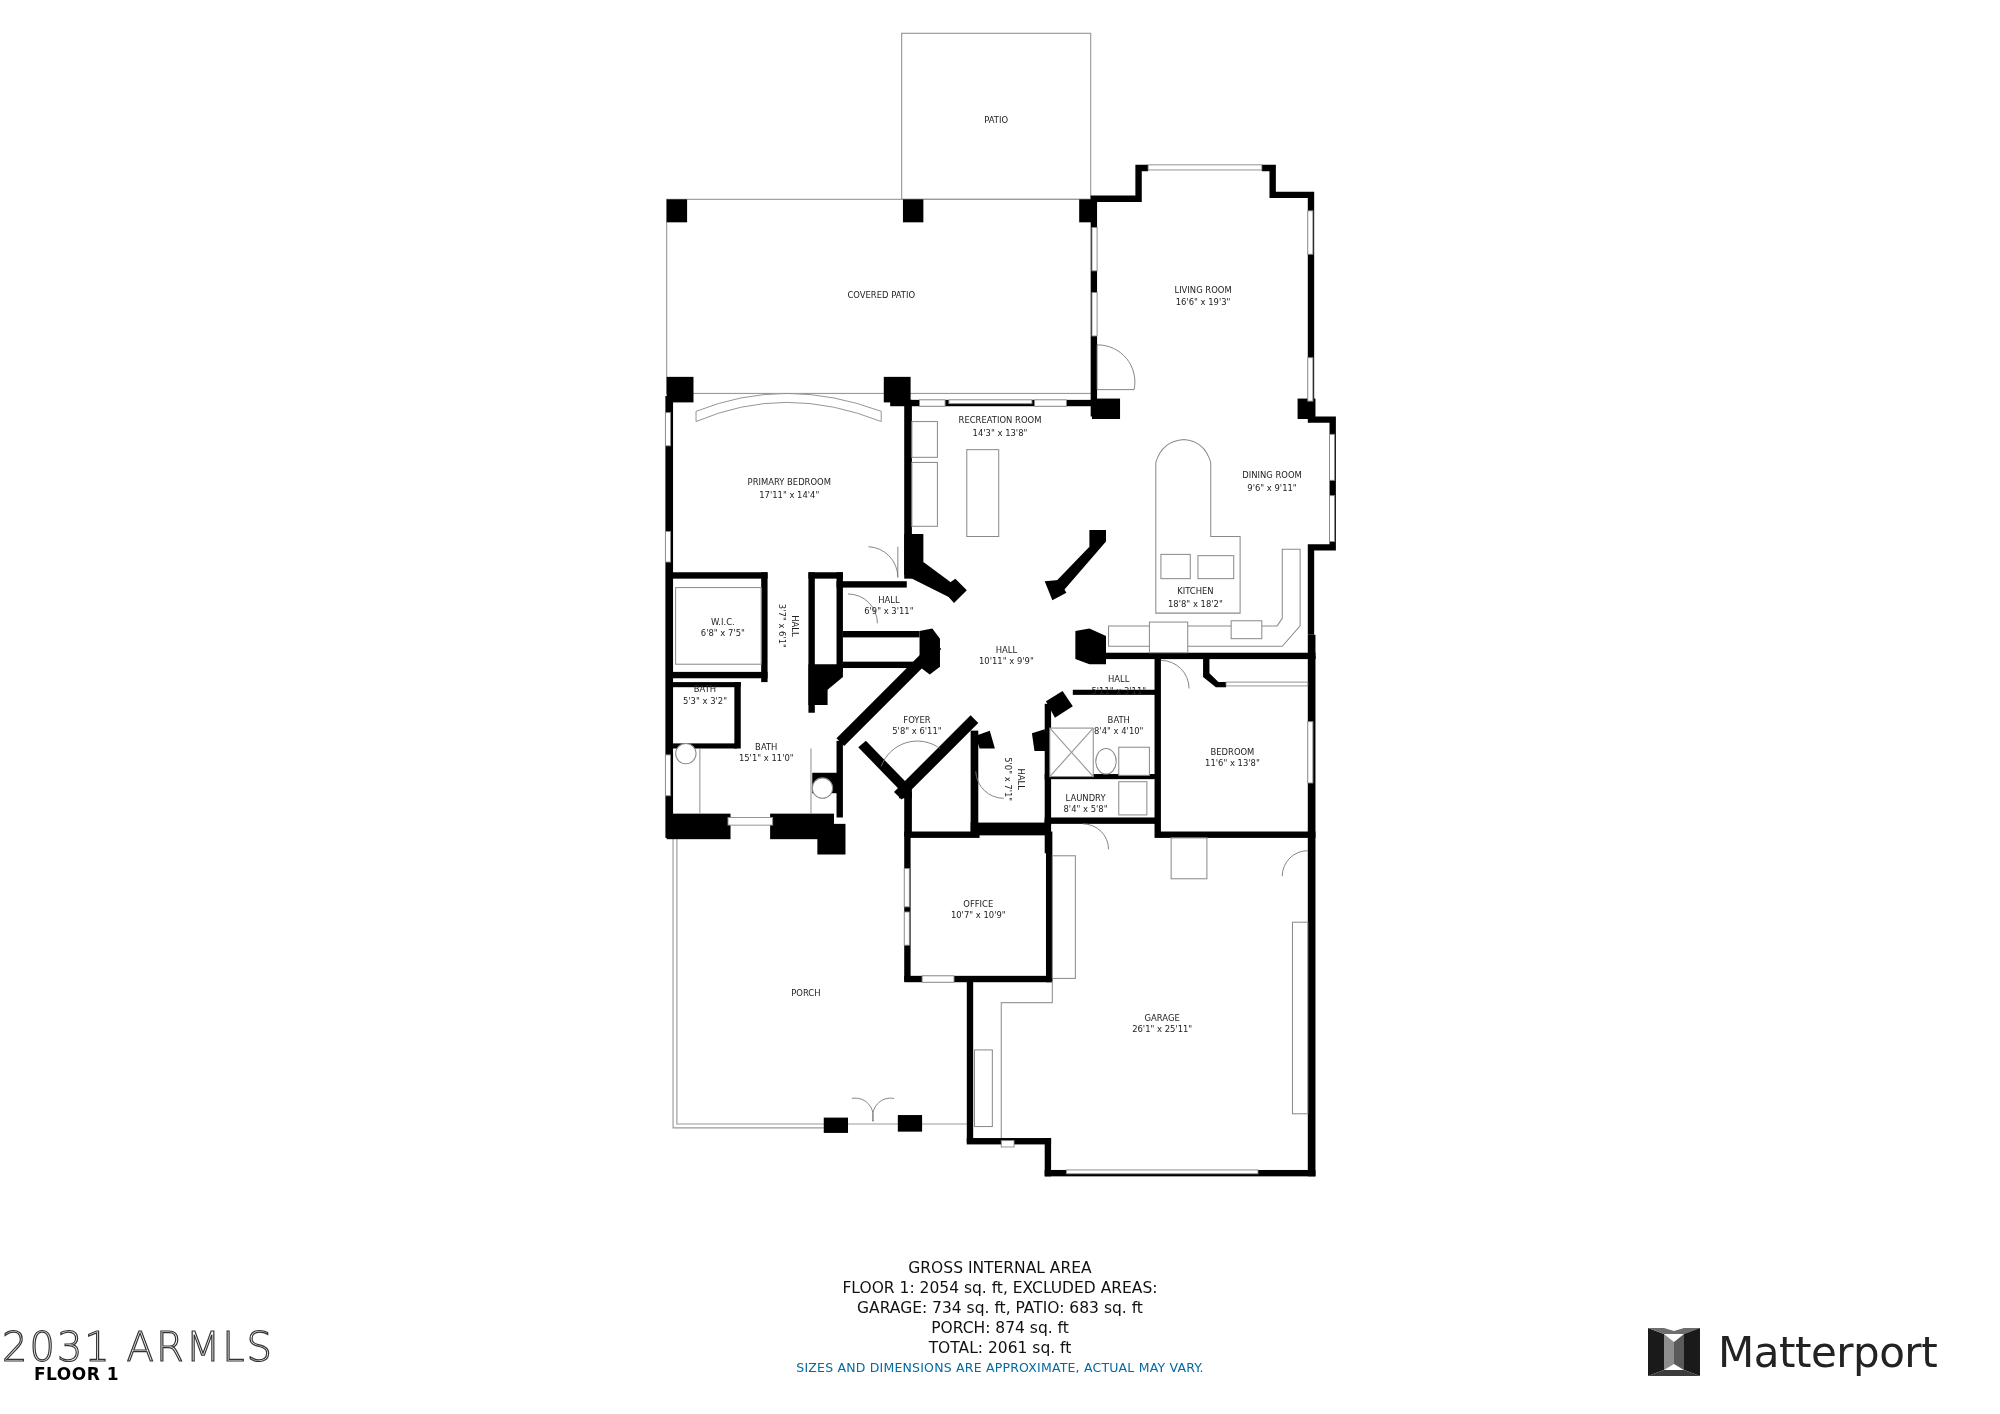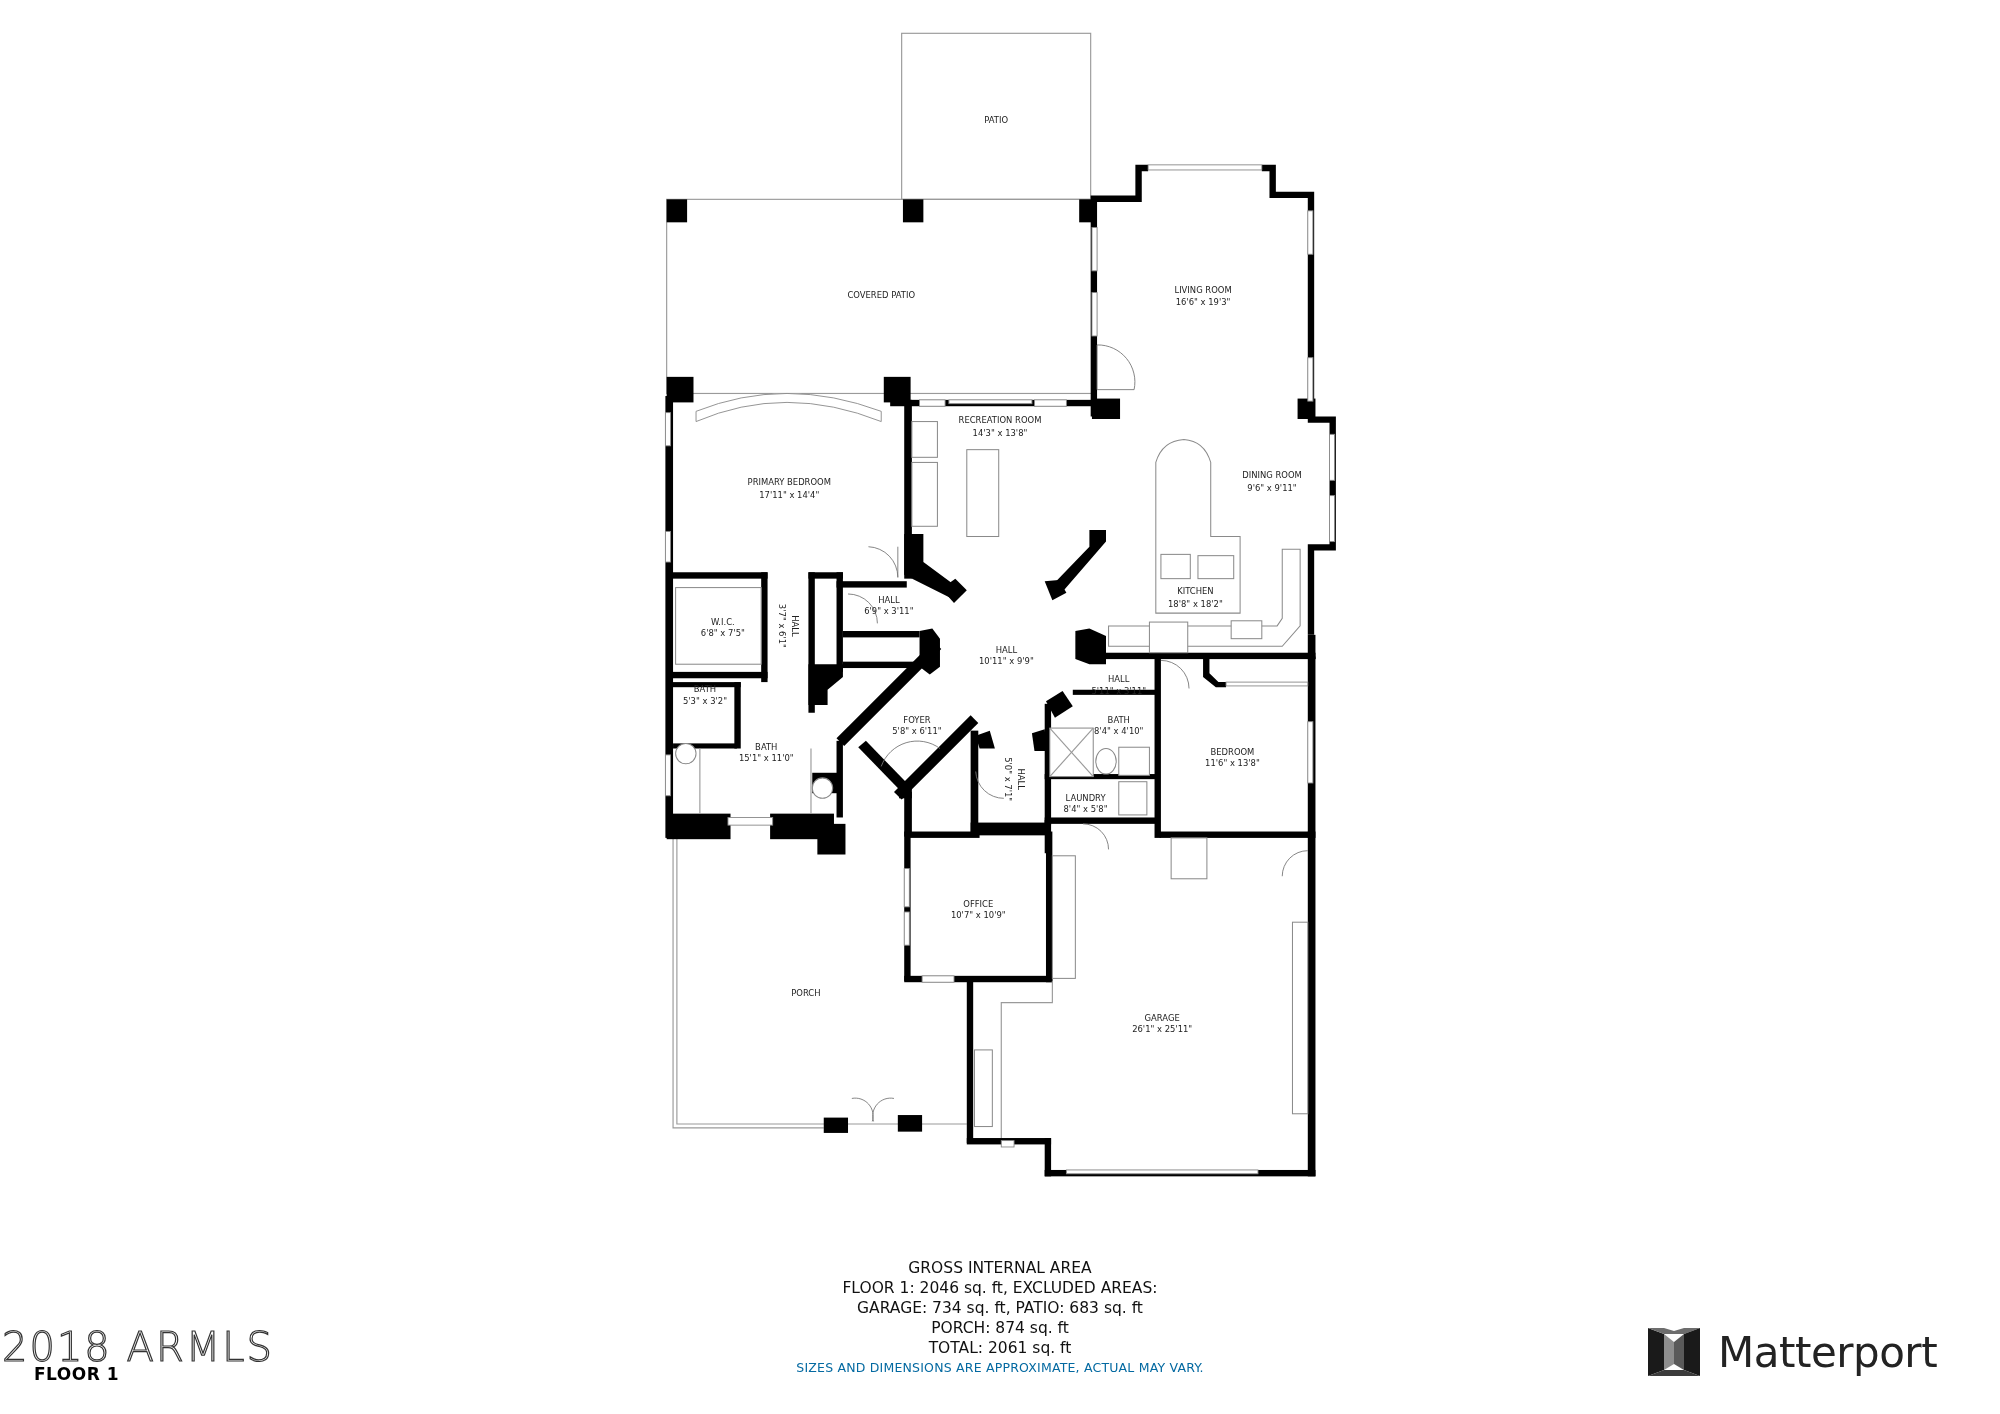--- a/index.html
+++ b/index.html
@@ -260,28 +260,28 @@
 
     <text class="rlabel" x="631" y="780">PORCH</text>
 
     <text class="rlabel" x="910" y="799">GARAGE</text>
     <text class="rlabel" x="910" y="808">26'1" x 25'11"</text>
   </g>
 </svg>
 
 <div id="area-summary">
   <div class="line">GROSS INTERNAL AREA</div>
-  <div class="line">FLOOR 1: 2046 sq. ft, EXCLUDED AREAS:</div>
+  <div class="line">FLOOR 1: 2054 sq. ft, EXCLUDED AREAS:</div>
   <div class="line">GARAGE: 734 sq. ft, PATIO: 683 sq. ft</div>
   <div class="line">PORCH: 874 sq. ft</div>
   <div class="line">TOTAL: 2061 sq. ft</div>
   <div class="disclaimer">SIZES AND DIMENSIONS ARE APPROXIMATE, ACTUAL MAY VARY.</div>
 </div>
 
-<div id="watermark">2018 ARMLS</div>
+<div id="watermark">2031 ARMLS</div>
 <div id="floor-label">FLOOR 1</div>
 
 <div id="brand">
   <svg id="brand-icon" viewBox="0 0 56 56">
     <polygon points="2,4 18,10 18,46 2,52" fill="#1a1a1a"></polygon>
     <polygon points="18,10 38,4 54,4 38,10" fill="#6d6d6d"></polygon>
     <polygon points="38,10 54,4 54,52 38,46" fill="#1a1a1a"></polygon>
     <polygon points="2,4 18,4 38,10 18,10" fill="#6d6d6d"></polygon>
     <polygon points="18,10 28,18 28,40 18,46" fill="#8e8e8e"></polygon>
     <polygon points="28,18 38,10 38,46 28,40" fill="#5a5a5a"></polygon>

